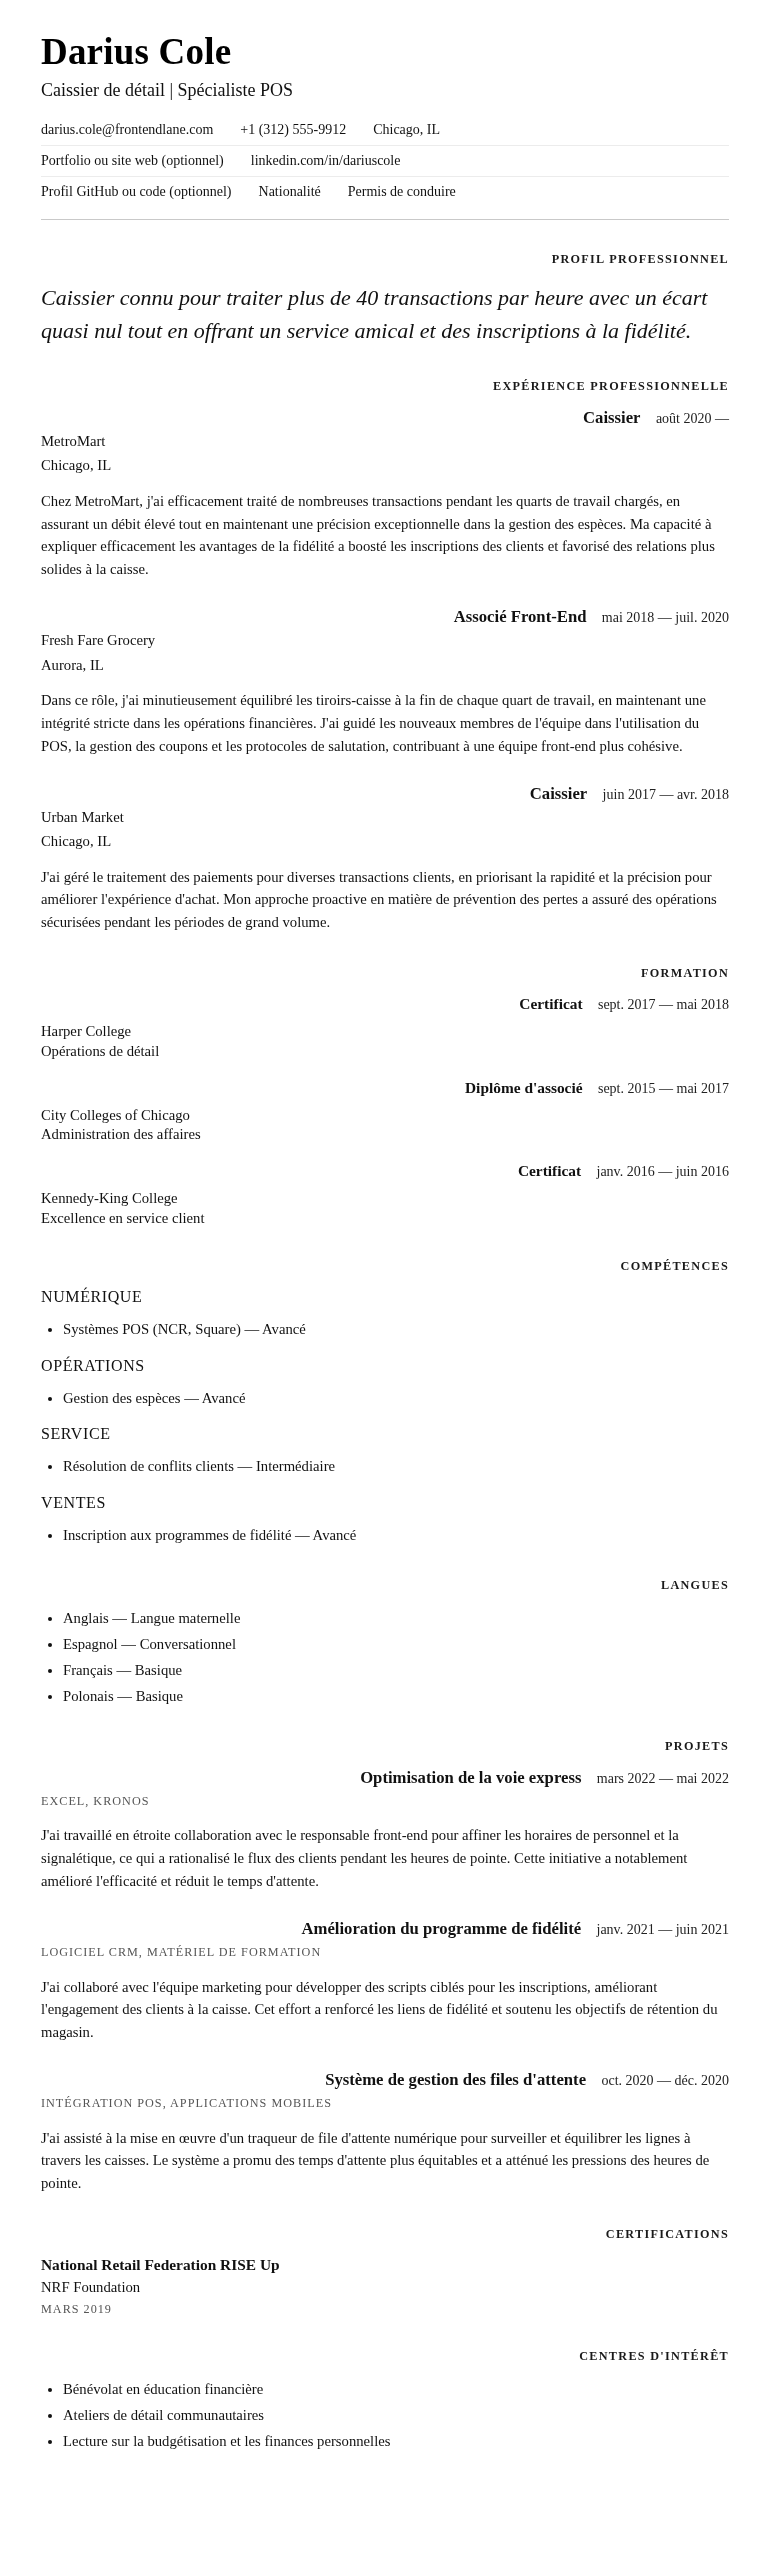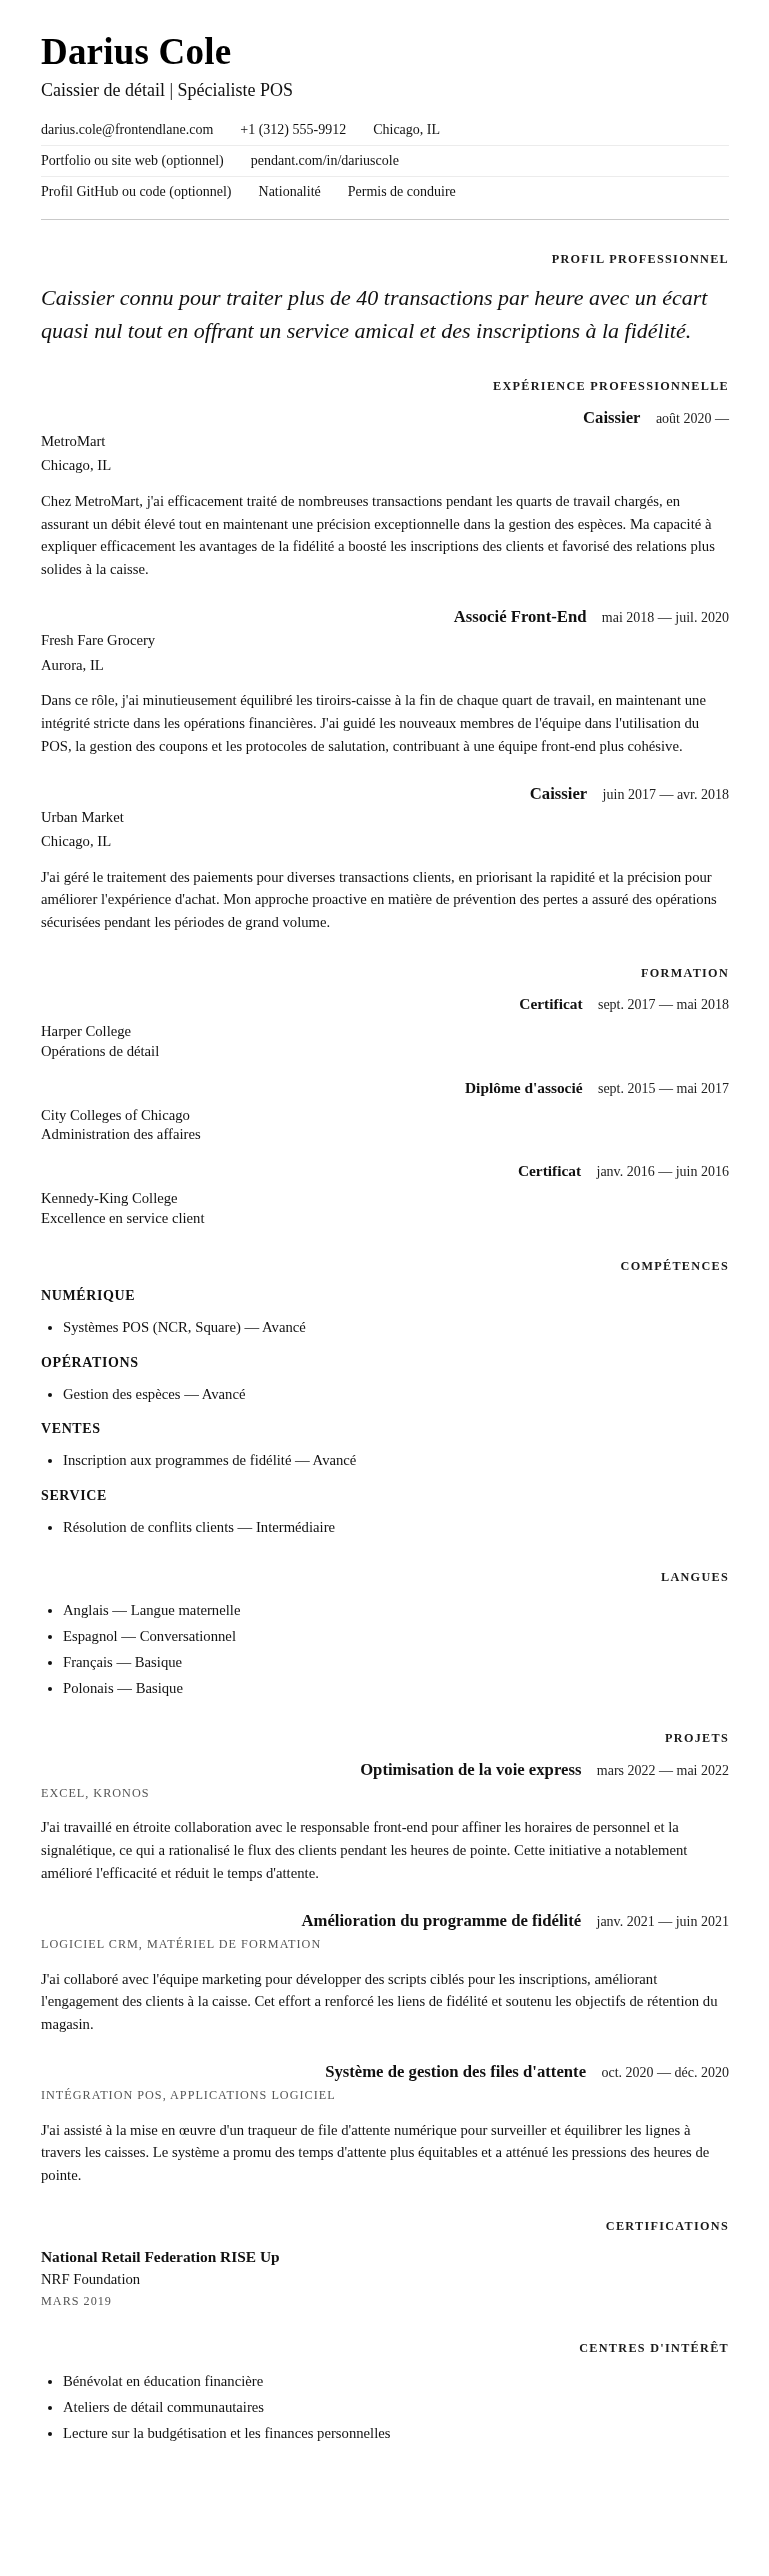--- a/index.html
+++ b/index.html
@@ -46,21 +46,21 @@
 
   
   .edu-entry { margin-top: 19px; }
   .edu-entry.first { margin-top: 0; }
   .school { font-size: 14.7px; margin-top: 10px; }
   .field { font-size: 14.7px; margin-top: 2.6px; }
 
   
   .skill-group { margin-top: 16.7px; }
   .skill-group.first { margin-top: 0; }
-  .group-label { font-size: 14px; font-weight: 700; letter-spacing: 0.6px; }
+  .group-label { font-size: 16px; font-weight: 400; letter-spacing: 0.6px; }
   ul.blist { list-style: disc; padding-left: 22px; margin-top: 6.4px; }
   ul.blist li { font-size: 14.7px; line-height: 1.5; margin-top: 3.8px; }
   ul.blist li:first-child { margin-top: 12px; }
 
   
   .cert-issuer { font-size: 14.7px; margin-top: 5.1px; }
   .cert-date { font-size: 12.2px; letter-spacing: 1px; color: #555; margin-top: 6.4px; }
 </style>
 </head>
 <body>
@@ -72,21 +72,21 @@
     <div class="subtitle">Caissier de détail | Spécialiste POS</div>
 
     <div class="contact">
       <div class="contact-row">
         <span>darius.cole@frontendlane.com</span>
         <span>+1 (312) 555-9912</span>
         <span>Chicago, IL</span>
       </div>
       <div class="contact-row">
         <span>Portfolio ou site web (optionnel)</span>
-        <span>pendant.com/in/dariuscole</span>
+        <span>linkedin.com/in/dariuscole</span>
       </div>
       <div class="contact-row">
         <span>Profil GitHub ou code (optionnel)</span>
         <span>Nationalité</span>
         <span>Permis de conduire</span>
       </div>
     </div>
     <hr class="divider">
   </header>
 
@@ -171,30 +171,30 @@
     </div>
 
     <div class="skill-group">
       <div class="group-label">OPÉRATIONS</div>
       <ul class="blist">
         <li>Gestion des espèces — Avancé</li>
       </ul>
     </div>
 
     <div class="skill-group">
+      <div class="group-label">SERVICE</div>
+      <ul class="blist">
+        <li>Résolution de conflits clients — Intermédiaire</li>
+      </ul>
+    </div>
+
+    <div class="skill-group">
       <div class="group-label">VENTES</div>
       <ul class="blist">
         <li>Inscription aux programmes de fidélité — Avancé</li>
-      </ul>
-    </div>
-
-    <div class="skill-group">
-      <div class="group-label">SERVICE</div>
-      <ul class="blist">
-        <li>Résolution de conflits clients — Intermédiaire</li>
       </ul>
     </div>
   </section>
 
   <section>
     <h2 class="section-heading">LANGUES</h2>
     <ul class="blist">
       <li>Anglais — Langue maternelle</li>
       <li>Espagnol — Conversationnel</li>
       <li>Français — Basique</li>
@@ -221,21 +221,21 @@
       </div>
       <div class="tools">LOGICIEL CRM, MATÉRIEL DE FORMATION</div>
       <p class="desc">J'ai collaboré avec l'équipe marketing pour développer des scripts ciblés pour les inscriptions, améliorant l'engagement des clients à la caisse. Cet effort a renforcé les liens de fidélité et soutenu les objectifs de rétention du magasin.</p>
     </article>
 
     <article class="entry">
       <div class="entry-head">
         <h3 class="entry-title">Système de gestion des files d'attente</h3>
         <span class="dates">oct. 2020 — déc. 2020</span>
       </div>
-      <div class="tools">INTÉGRATION POS, APPLICATIONS LOGICIEL</div>
+      <div class="tools">INTÉGRATION POS, APPLICATIONS MOBILES</div>
       <p class="desc">J'ai assisté à la mise en œuvre d'un traqueur de file d'attente numérique pour surveiller et équilibrer les lignes à travers les caisses. Le système a promu des temps d'attente plus équitables et a atténué les pressions des heures de pointe.</p>
     </article>
   </section>
 
   <section>
     <h2 class="section-heading">CERTIFICATIONS</h2>
     <article class="edu-entry first">
       <h3 class="entry-title small">National Retail Federation RISE Up</h3>
       <div class="cert-issuer">NRF Foundation</div>
       <div class="cert-date">MARS 2019</div>

